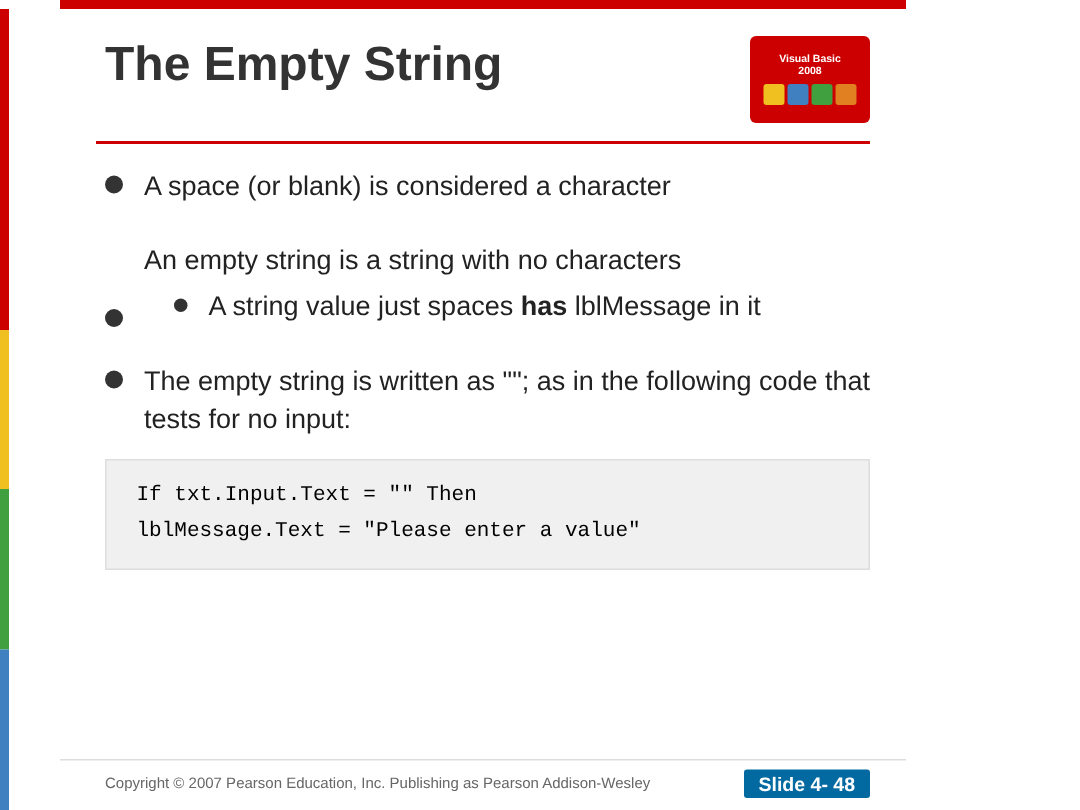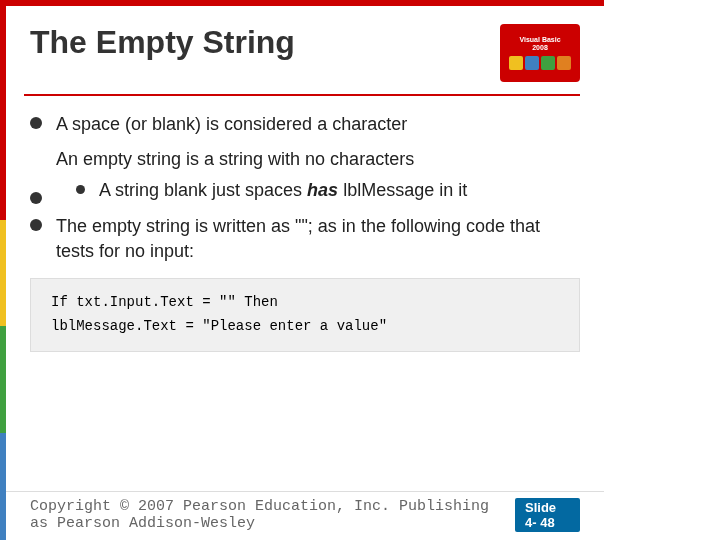--- a/index.html
+++ b/index.html
@@ -13,20 +13,21 @@
       position: relative;
     }
 
     .slide {
       width: 604px;
       height: 540px;
       background: #fff;
       position: relative;
       display: flex;
       flex-direction: column;
+      padding-left: 40px;
     }
 
     .top-bar {
       width: 100%;
       height: 6px;
       background: #cc0000;
     }
 
     .header {
       padding: 18px 24px 10px 24px;
@@ -98,21 +99,21 @@
       display: flex;
       flex-direction: column;
     }
 
     .bullet-list {
       list-style: none;
       padding: 0;
       margin: 0;
       display: flex;
       flex-direction: column;
-      gap: 10px;
+      gap: 24px;
     }
 
     .bullet-item {
       display: flex;
       align-items: flex-start;
       font-size: 18px;
       color: #222;
       line-height: 1.4;
     }
 
@@ -141,21 +142,20 @@
       line-height: 1.4;
       margin-top: 6px;
     }
 
     .bullet-text {
       flex: 1;
     }
 
     .bold-italic {
       font-weight: bold;
-      font-style: italic;
       margin-top: 28px;
     }
 
     .code-block {
       background: #f0f0f0;
       margin: 14px 0 8px 0;
       padding: 12px 20px;
       font-family: 'Courier New', Courier, monospace;
       font-size: 14px;
       color: #000;
@@ -166,23 +166,22 @@
     .footer {
       display: flex;
       justify-content: space-between;
       align-items: center;
       padding: 6px 24px 8px 24px;
       border-top: 1px solid #ddd;
       margin-top: auto;
     }
 
     .copyright {
-      font-size: 15px;
+      font-size: 10px;
       color: #666;
-      font-family: Liberation Mono, monospace;
     }
 
     .slide-number {
       font-size: 13px;
       color: #cc0000;
       font-weight: bold;
       background: #0369a1;
       color: #fff;
       padding: 2px 10px;
       border-radius: 2px;
@@ -247,21 +246,21 @@
 
       <li>
         <div class="bullet-item" style="align-items:flex-end;">
           <div class="bullet-marker"></div>
           <div style="flex:1;">
             <span class="bullet-text">An empty string is a string with no characters</span>
             
             <div class="sub-bullet">
               <div class="bullet-marker small"></div>
               <span class="bullet-text">
-                <span>A string blank just spaces </span><span class="bold-italic">has</span><span> lblMessage in it</span>
+                <span>A string value just spaces </span><span class="bold-italic">has</span><span> lblMessage in it</span>
               </span>
             </div>
           </div>
         </div>
       </li>
 
       <li class="bullet-item">
         <div class="bullet-marker"></div>
         <span class="bullet-text">The empty string is written as ""; as in the following code that tests for no input:</span>
       </li>

